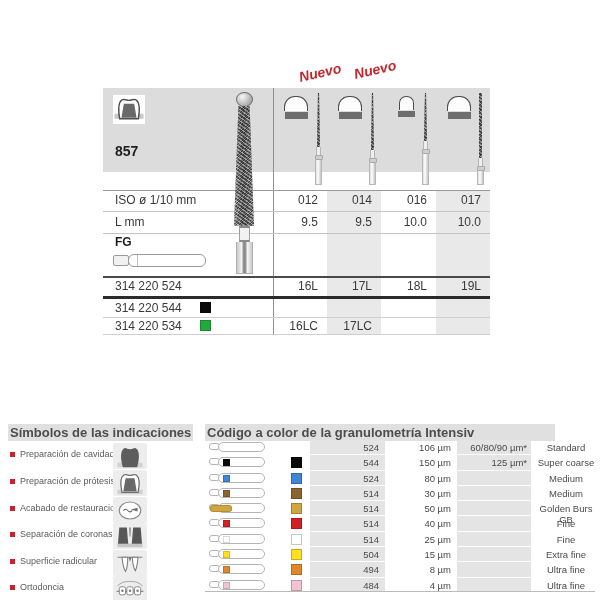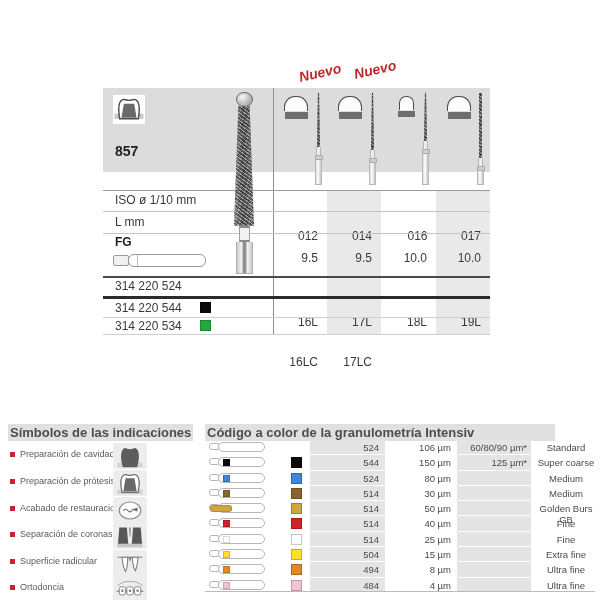--- a/index.html
+++ b/index.html
@@ -38,21 +38,21 @@
   .bball{width:15px;height:13px;border-radius:50%;border:1px solid #6e6e6e;
          background:radial-gradient(circle at 35% 30%, #f7f7f7, #8d8d8d);}
   .bbody{width:20px;height:122px;margin-top:-1px;clip-path:polygon(22% 0,78% 0,100% 100%,0 100%);}
   .bneck2{width:9px;height:12px;background:#f2f2f2;border:1px solid #9e9e9e;
           border-top:2px solid #8a8a8a;border-bottom:2px solid #8a8a8a;}
   .bshank2{width:15px;height:32px;border:1px solid #b0b0b0;border-top:none;
            background:linear-gradient(90deg,#c8c8c8,#f4f4f4 30%,#8a8a8a 45%,#8a8a8a 55%,#f4f4f4 70%,#c8c8c8);}
   
   .prow{position:absolute;left:0;width:387px;z-index:2;}
   .prow .rlabel{position:absolute;left:12px;top:0;font-size:12px;}
-  .pcell{position:absolute;top:0;width:54px;text-align:right;padding-right:9px;box-sizing:border-box;font-size:12px;margin-top:36px;}
+  .pcell{position:absolute;top:0;width:54px;text-align:right;padding-right:9px;box-sizing:border-box;font-size:12px;}
   .fglabel{position:absolute;left:12px;top:147px;font-size:12px;font-weight:bold;color:#1d1d1d;z-index:2;}
   .fgshank{position:absolute;left:10px;top:166px;height:13px;display:flex;align-items:center;z-index:2;}
   .fgtip{width:14px;height:9px;border:1px solid #9a9a9a;border-radius:2px;background:#f1f1f1;}
   .fgbody{width:76px;height:11px;border:1px solid #9a9a9a;border-radius:6px;background:#fff;margin-left:-1px;position:relative;}
   .fgbody::before{content:"";position:absolute;left:8px;top:0;width:1px;height:100%;background:#bdbdbd;}
   .tswatch{position:absolute;left:97px;width:11px;height:11px;visibility:hidden;}
   .tswatch.filled{visibility:visible;border:1px solid rgba(0,0,0,.2);box-sizing:border-box;}
   
   .nuevo{position:absolute;color:#c0272c;font-size:14px;font-weight:bold;font-style:italic;
          transform:rotate(-13deg);transform-origin:left bottom;z-index:6;}
@@ -164,21 +164,21 @@
   <div class="hline" style="top:145px;height:1px;background:#c4c4c4;"></div>
   <div class="hline" style="top:188px;height:2px;background:#4a4a4a;"></div>
   <div class="hline" style="top:208px;height:3px;background:#2b2b2b;"></div>
   <div class="hline" style="top:229px;height:1px;background:#cfcfcf;"></div>
   <div class="hline" style="top:246px;height:1px;background:#cfcfcf;"></div>
 
   <div class="prow" style="top:102px;height:21px;line-height:21px;">
     <span class="rlabel">ISO ø 1/10 mm</span>
     <span class="pcell" style="left:170px;">012</span>
     <span class="pcell" style="left:224px;">014</span>
-    <span class="pcell" style="left:292px;text-align:center;">016</span>
+    <span class="pcell" style="left:279px;">016</span>
     <span class="pcell" style="left:333px;">017</span>
   </div>
 
   <div class="prow" style="top:123px;height:22px;line-height:22px;">
     <span class="rlabel">L mm</span>
     <span class="pcell" style="left:170px;">9.5</span>
     <span class="pcell" style="left:224px;">9.5</span>
     <span class="pcell" style="left:279px;">10.0</span>
     <span class="pcell" style="left:333px;">10.0</span>
   </div>

